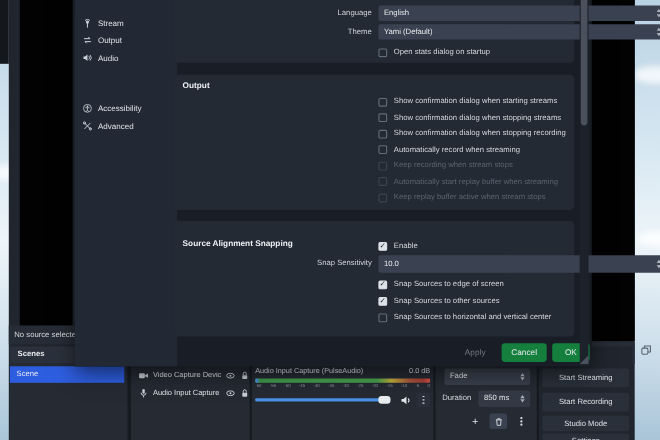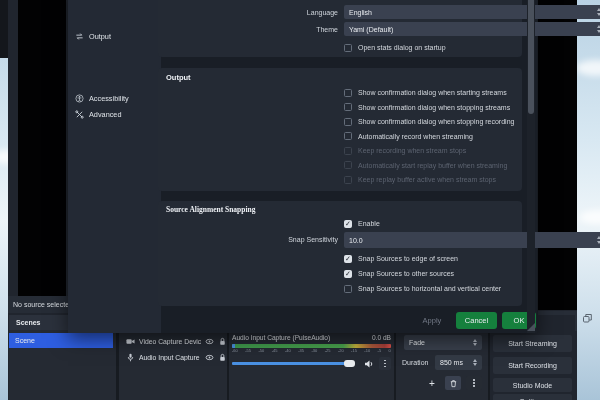--- a/index.html
+++ b/index.html
@@ -245,27 +245,46 @@
     </div>
     <div class="ctl-btn" style="position:absolute;left:3px;top:79px;width:79px;height:14px;">
       <span>Settings</span>
     </div>
   </div>
 
   <div class="abs" id="dialog">
 
     <div class="abs" id="dlg-sidebar">
 
+      <div class="side-item" style="top:29.5px;">
+        <span class="icon">
+          <svg width="9" height="9" viewBox="0 0 10 10" fill="none" stroke="#ccd2da" stroke-width="1">
+            <path d="M5 9V4.5"></path>
+              <circle cx="5" cy="3.8" r="1" fill="#ccd2da"></circle>
+            <path d="M2.6 1.6a4 4 0 0 1 4.8 0M3.5 3a2.4 2.4 0 0 1 3 0"></path>
+          </svg>
+        </span>
+        <span>Stream</span>
+      </div>
       <div class="side-item" style="top:45px;">
         <span class="icon">
           <svg width="9" height="9" viewBox="0 0 10 10" fill="none" stroke="#ccd2da" stroke-width="1">
             <path d="M1.5 3.5h6l-1.7-1.7M8.5 6.5h-6l1.7 1.7"></path>
           </svg>
         </span>
         <span>Output</span>
+      </div>
+      <div class="side-item" style="top:60.5px;">
+        <span class="icon">
+          <svg width="9" height="9" viewBox="0 0 10 10">
+            <path d="M1 3.8v2.4h1.6L5 8.3V1.7L2.6 3.8z" fill="#ccd2da"></path>
+            <path d="M6.3 3.2a2.5 2.5 0 0 1 0 3.6M7.6 2.2a4 4 0 0 1 0 5.6" fill="none" stroke="#ccd2da" stroke-width="0.9"></path>
+          </svg>
+        </span>
+        <span>Audio</span>
       </div>
       <div class="side-item" style="top:122.5px;">
         <span class="icon">
           <svg width="9" height="9" viewBox="0 0 10 10" fill="none" stroke="#ccd2da" stroke-width="1">
             <path d="M2 2l6 6M8 2L2 8"></path>
               <circle cx="2" cy="2" r="1.1"></circle>
               <circle cx="8" cy="8" r="1.1"></circle>
           </svg>
         </span>
         <span>Advanced</span>
@@ -332,21 +351,21 @@
         <span class="cb"></span>
         <span class="lbl">Automatically start replay buffer when streaming</span>
       </div>
       <div class="cbrow disabled" style="top:107px;">
         <span class="cb"></span>
         <span class="lbl">Keep replay buffer active when stream stops</span>
       </div>
     </div>
 
     <div class="groupbox" style="top:217px;height:105px;">
-      <span class="group-title" style="top:4px;font-family:Liberation Serif, serif;">Source Alignment Snapping</span>
+      <span class="group-title" style="top:16px;">Source Alignment Snapping</span>
       <div class="cbrow" style="top:18px;">
         <span class="cb checked"></span>
         <span class="lbl">Enable</span>
       </div>
       <span class="form-label" style="top:35px;">Snap Sensitivity</span>
       <div class="field" style="top:31px;height:16px;">
         <span>10.0</span>
         <span class="spin-arrows">
             <i class="tri-up"></i>
             <i class="tri-down"></i>

